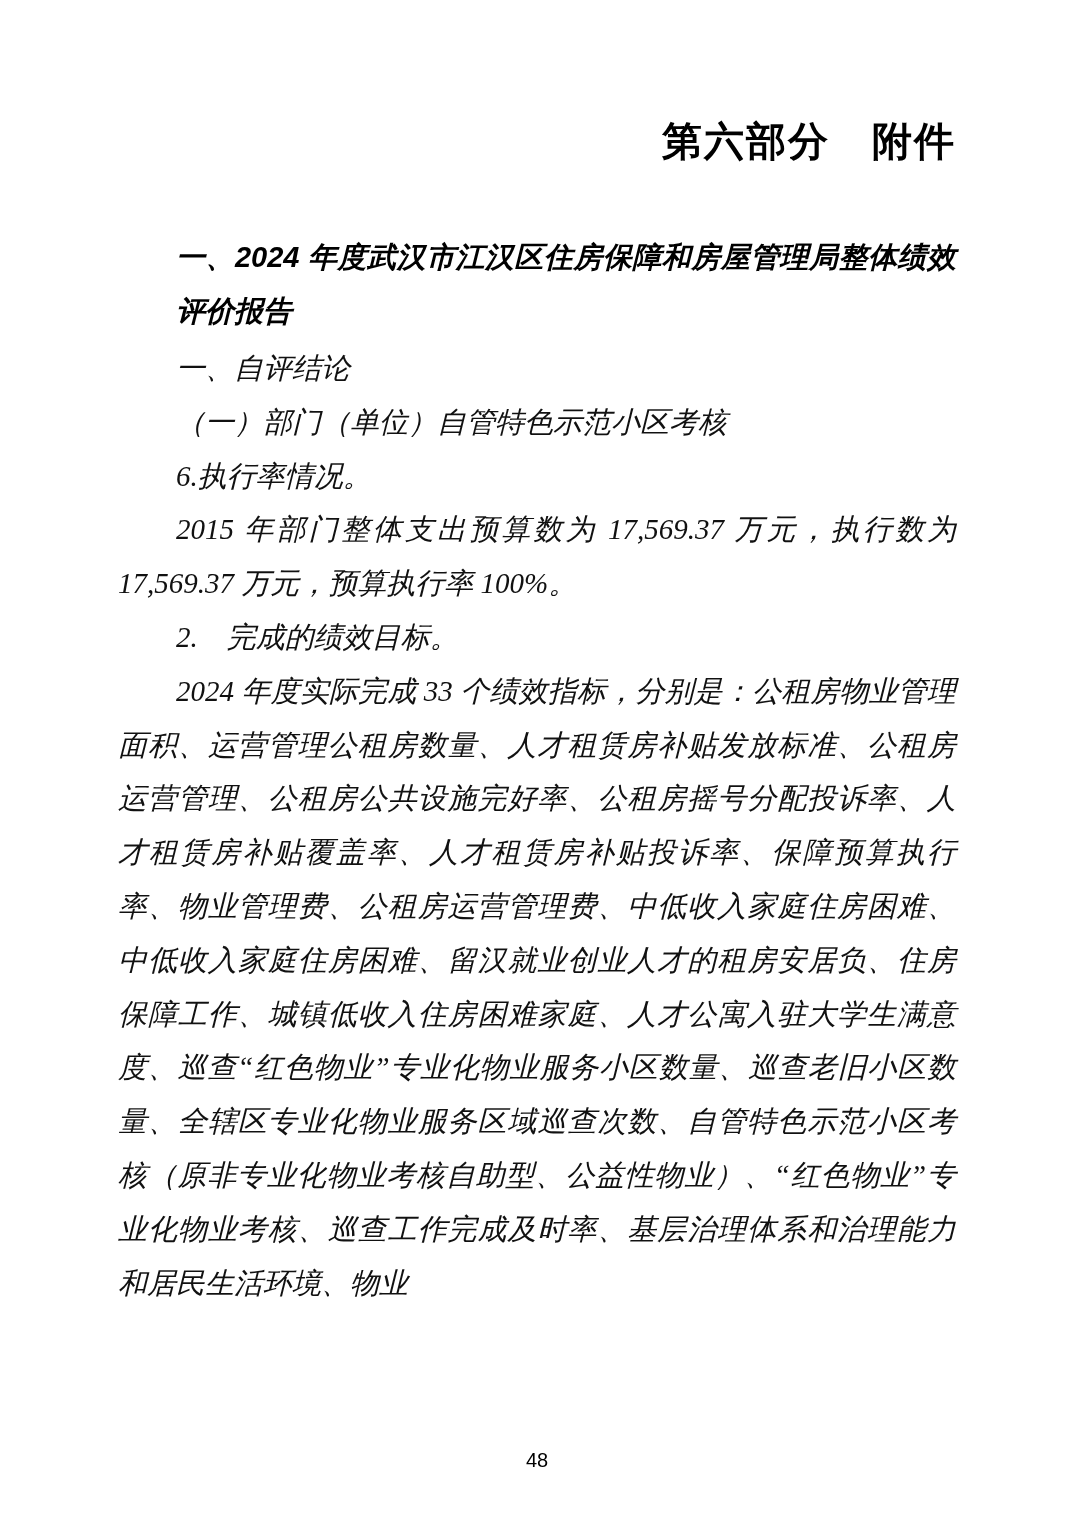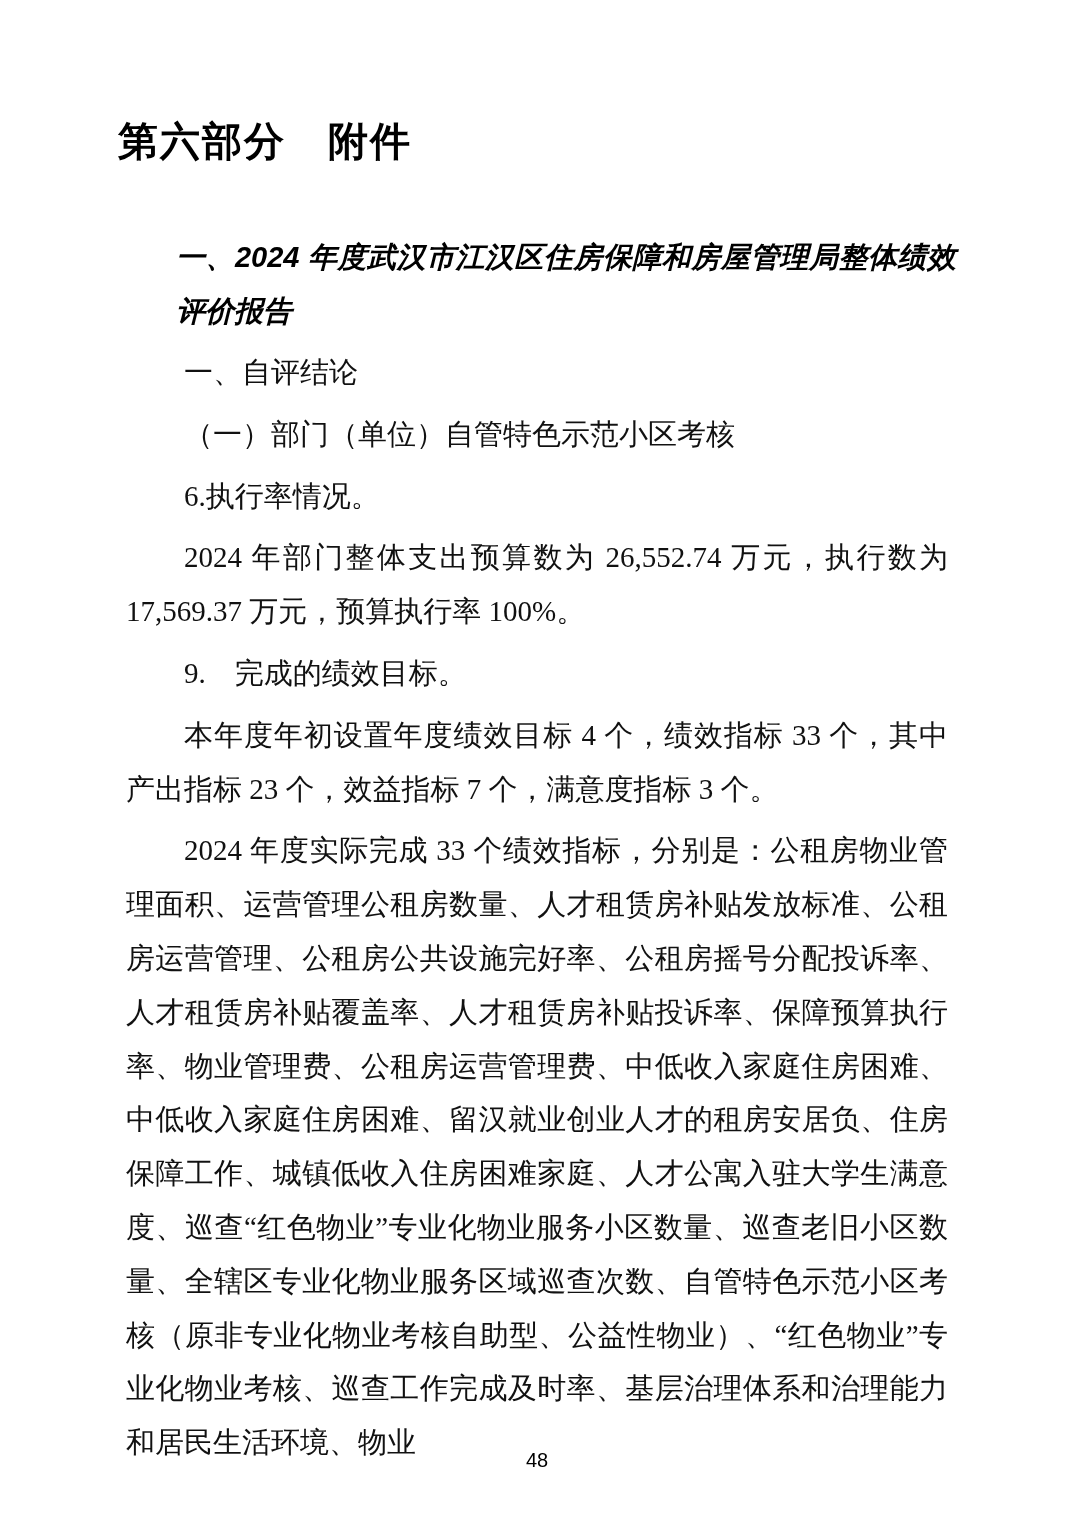--- a/index.html
+++ b/index.html
@@ -17,21 +17,21 @@
     width: 1074px;
     height: 1520px;
     padding: 0 118px;
     box-sizing: border-box;
     background: #ffffff;
     overflow: hidden;
   }
   .doc-title {
     margin: 0;
     padding-top: 116px;
-    text-align: left;
+    text-align: right;
     font-family: "Liberation Sans", sans-serif;
     font-weight: bold;
     font-size: 40px;
     line-height: 50px;
     letter-spacing: 2px;
     color: #000000;
   }
   .doc-heading {
     margin: 64px 0 0 0;
     padding-left: 58px;
@@ -44,24 +44,25 @@
     font-style: italic;
   }
   .body-text {
     margin-top: 4px;
     font-family: "Liberation Serif", serif;
     font-size: 29px;
     line-height: 53.8px;
     color: #111111;
   }
   .para {
-    margin: 8px;
+    margin: 0;
     text-indent: 2em;
     text-align: justify;
     text-justify: inter-ideograph;
+    font-style: italic;
   }
   .page-number {
     position: absolute;
     left: 0;
     right: 0;
     bottom: 48px;
     text-align: center;
     font-family: "Liberation Sans", sans-serif;
     font-size: 20px;
     color: #000000;
@@ -73,21 +74,20 @@
 <div class="page">
 
   <h1 class="doc-title">第六部分　附件</h1>
 
   <h2 class="doc-heading">一、2024 年度武汉市江汉区住房保障和房屋管理局整体绩效评价报告</h2>
 
   <div class="body-text">
     <p class="para">一、自评结论</p>
     <p class="para">（一）部门（单位）自管特色示范小区考核</p>
     <p class="para">6.执行率情况。</p>
-    <p class="para">2024 年部门整体支出预算数为 26,552.74 万元，执行数为 17,569.37 万元，预算执行率 100%。</p>
-    <p class="para">9.　完成的绩效目标。</p>
-    <p class="para">本年度年初设置年度绩效目标 4 个，绩效指标 33 个，其中产出指标 23 个，效益指标 7 个，满意度指标 3 个。</p>
+    <p class="para">2015 年部门整体支出预算数为 17,569.37 万元，执行数为 17,569.37 万元，预算执行率 100%。</p>
+    <p class="para">2.　完成的绩效目标。</p>
     <p class="para">2024 年度实际完成 33 个绩效指标，分别是：公租房物业管理面积、运营管理公租房数量、人才租赁房补贴发放标准、公租房运营管理、公租房公共设施完好率、公租房摇号分配投诉率、人才租赁房补贴覆盖率、人才租赁房补贴投诉率、保障预算执行率、物业管理费、公租房运营管理费、中低收入家庭住房困难、中低收入家庭住房困难、留汉就业创业人才的租房安居负、住房保障工作、城镇低收入住房困难家庭、人才公寓入驻大学生满意度、巡查“红色物业”专业化物业服务小区数量、巡查老旧小区数量、全辖区专业化物业服务区域巡查次数、自管特色示范小区考核（原非专业化物业考核自助型、公益性物业）、“红色物业”专业化物业考核、巡查工作完成及时率、基层治理体系和治理能力和居民生活环境、物业</p>
   </div>
 
   <div class="page-number">48</div>
 
 </div>
 
 </body></html>

